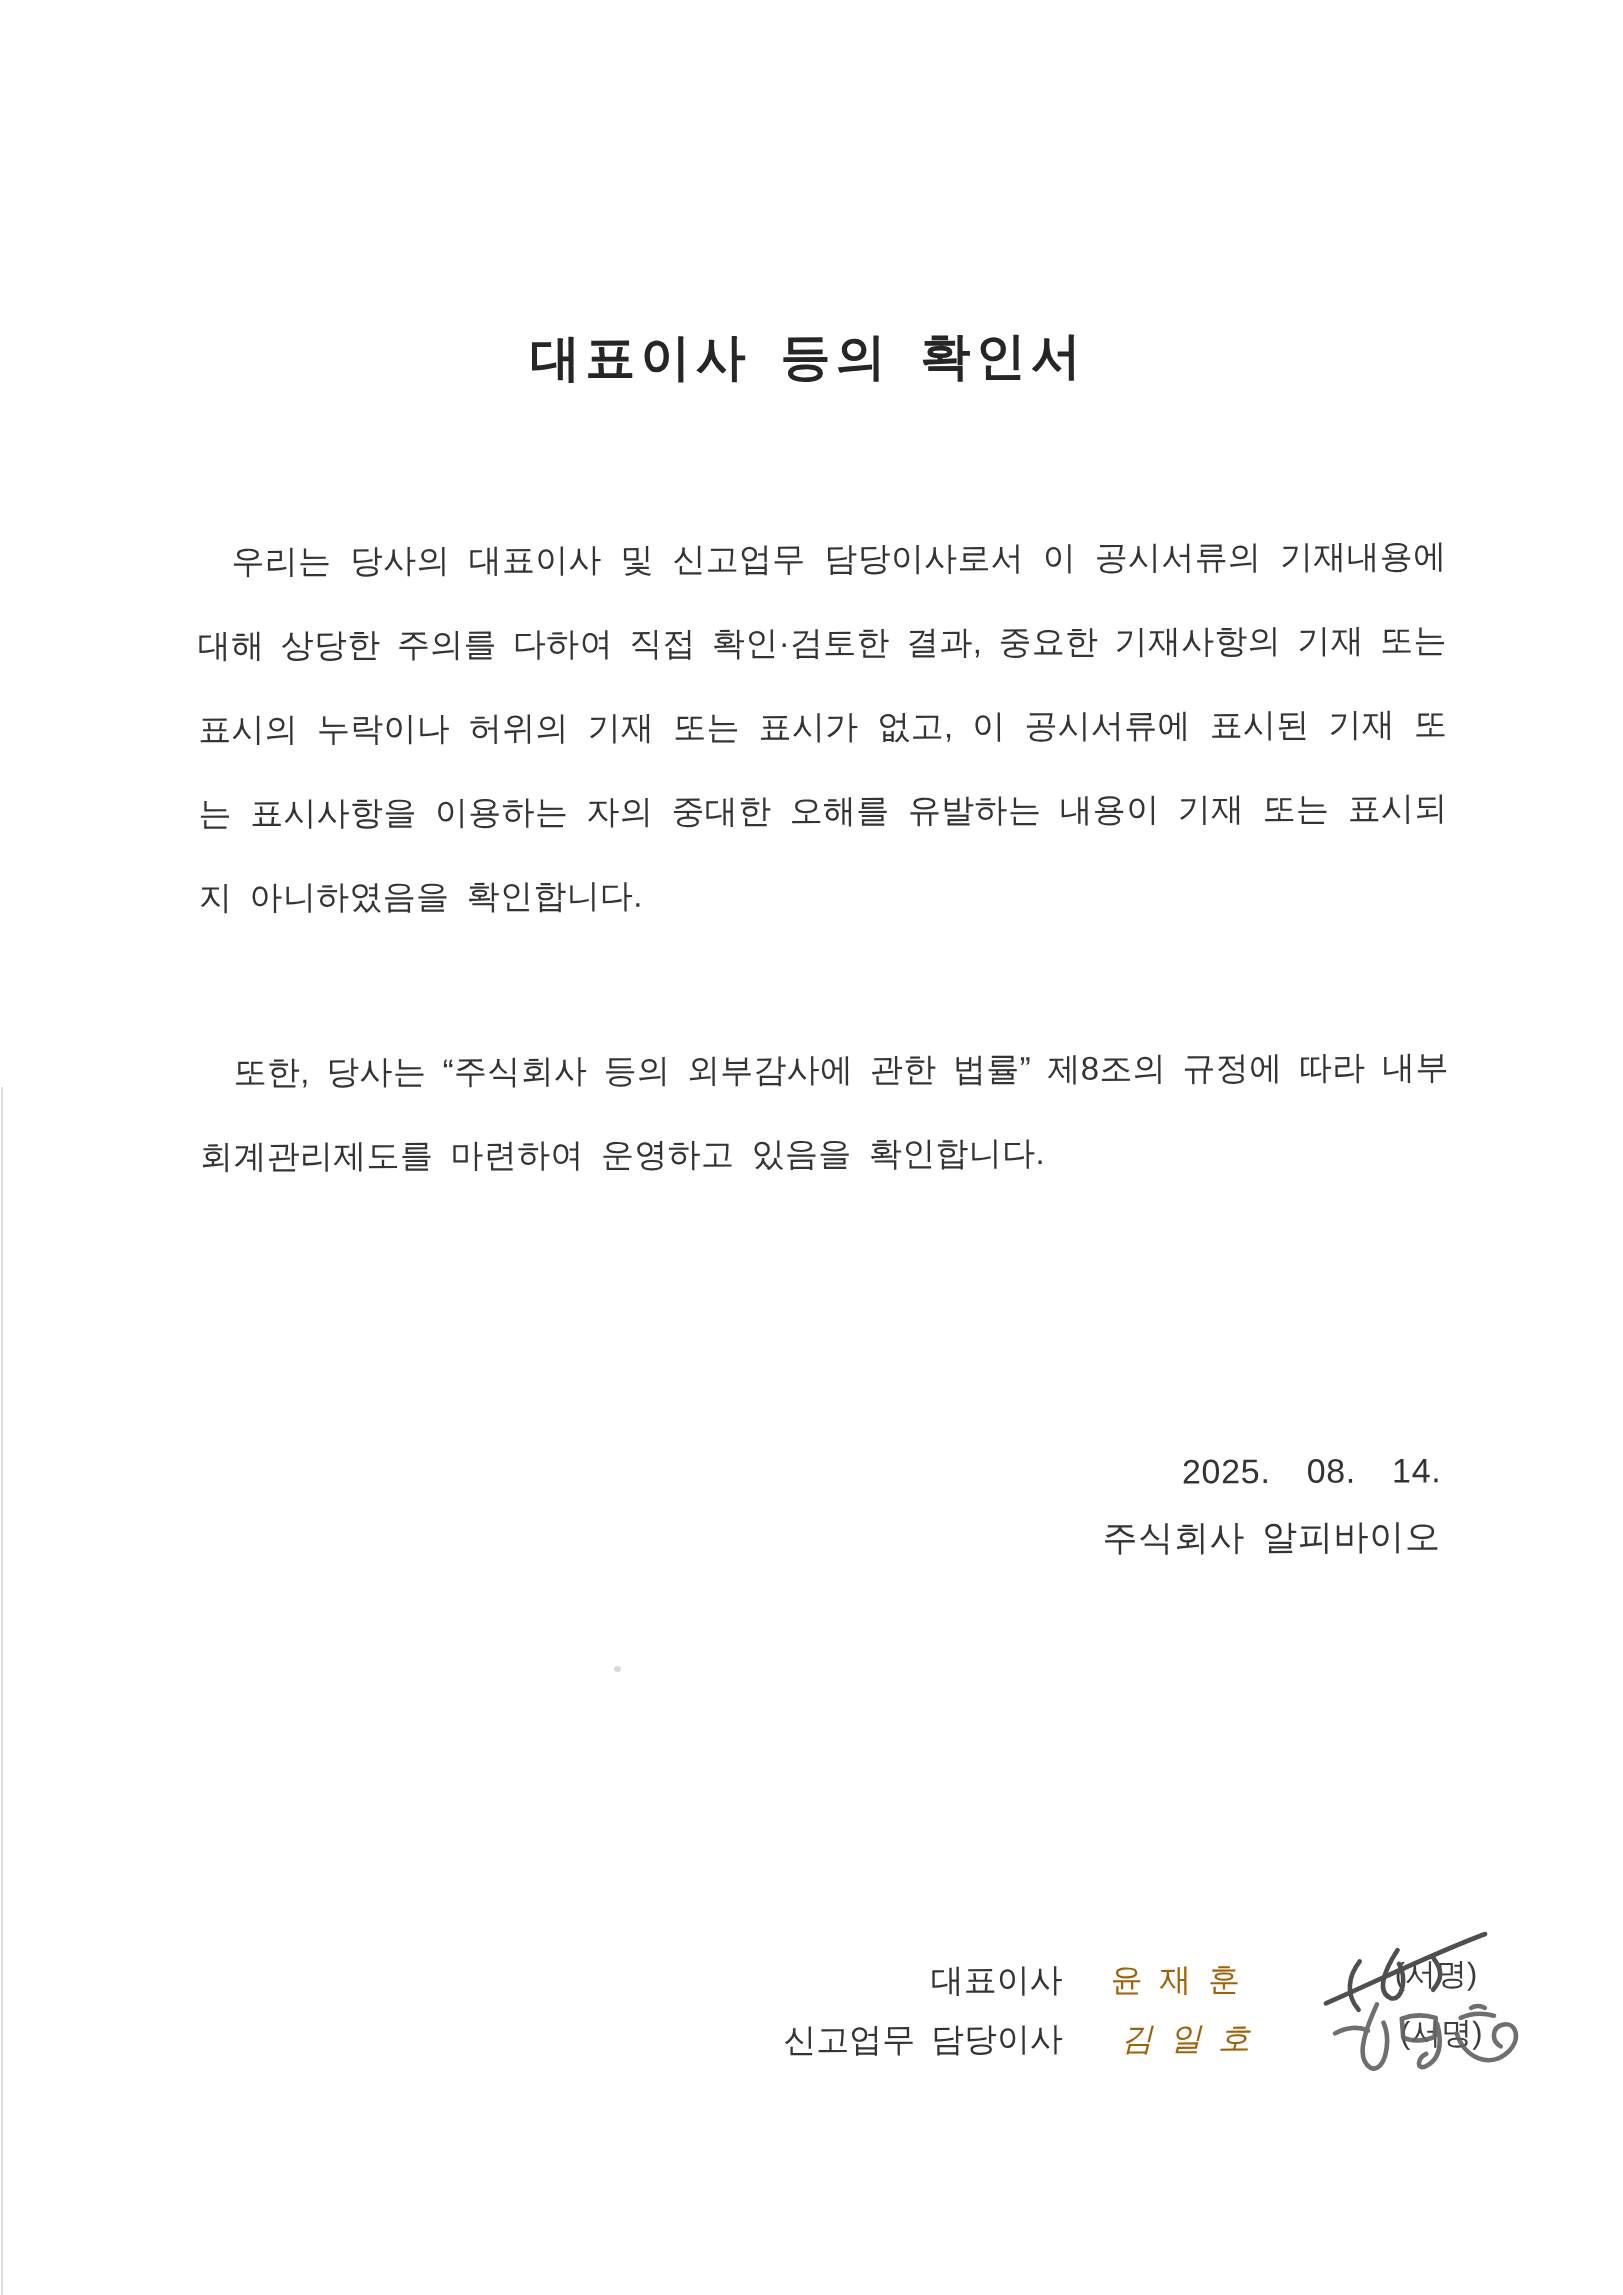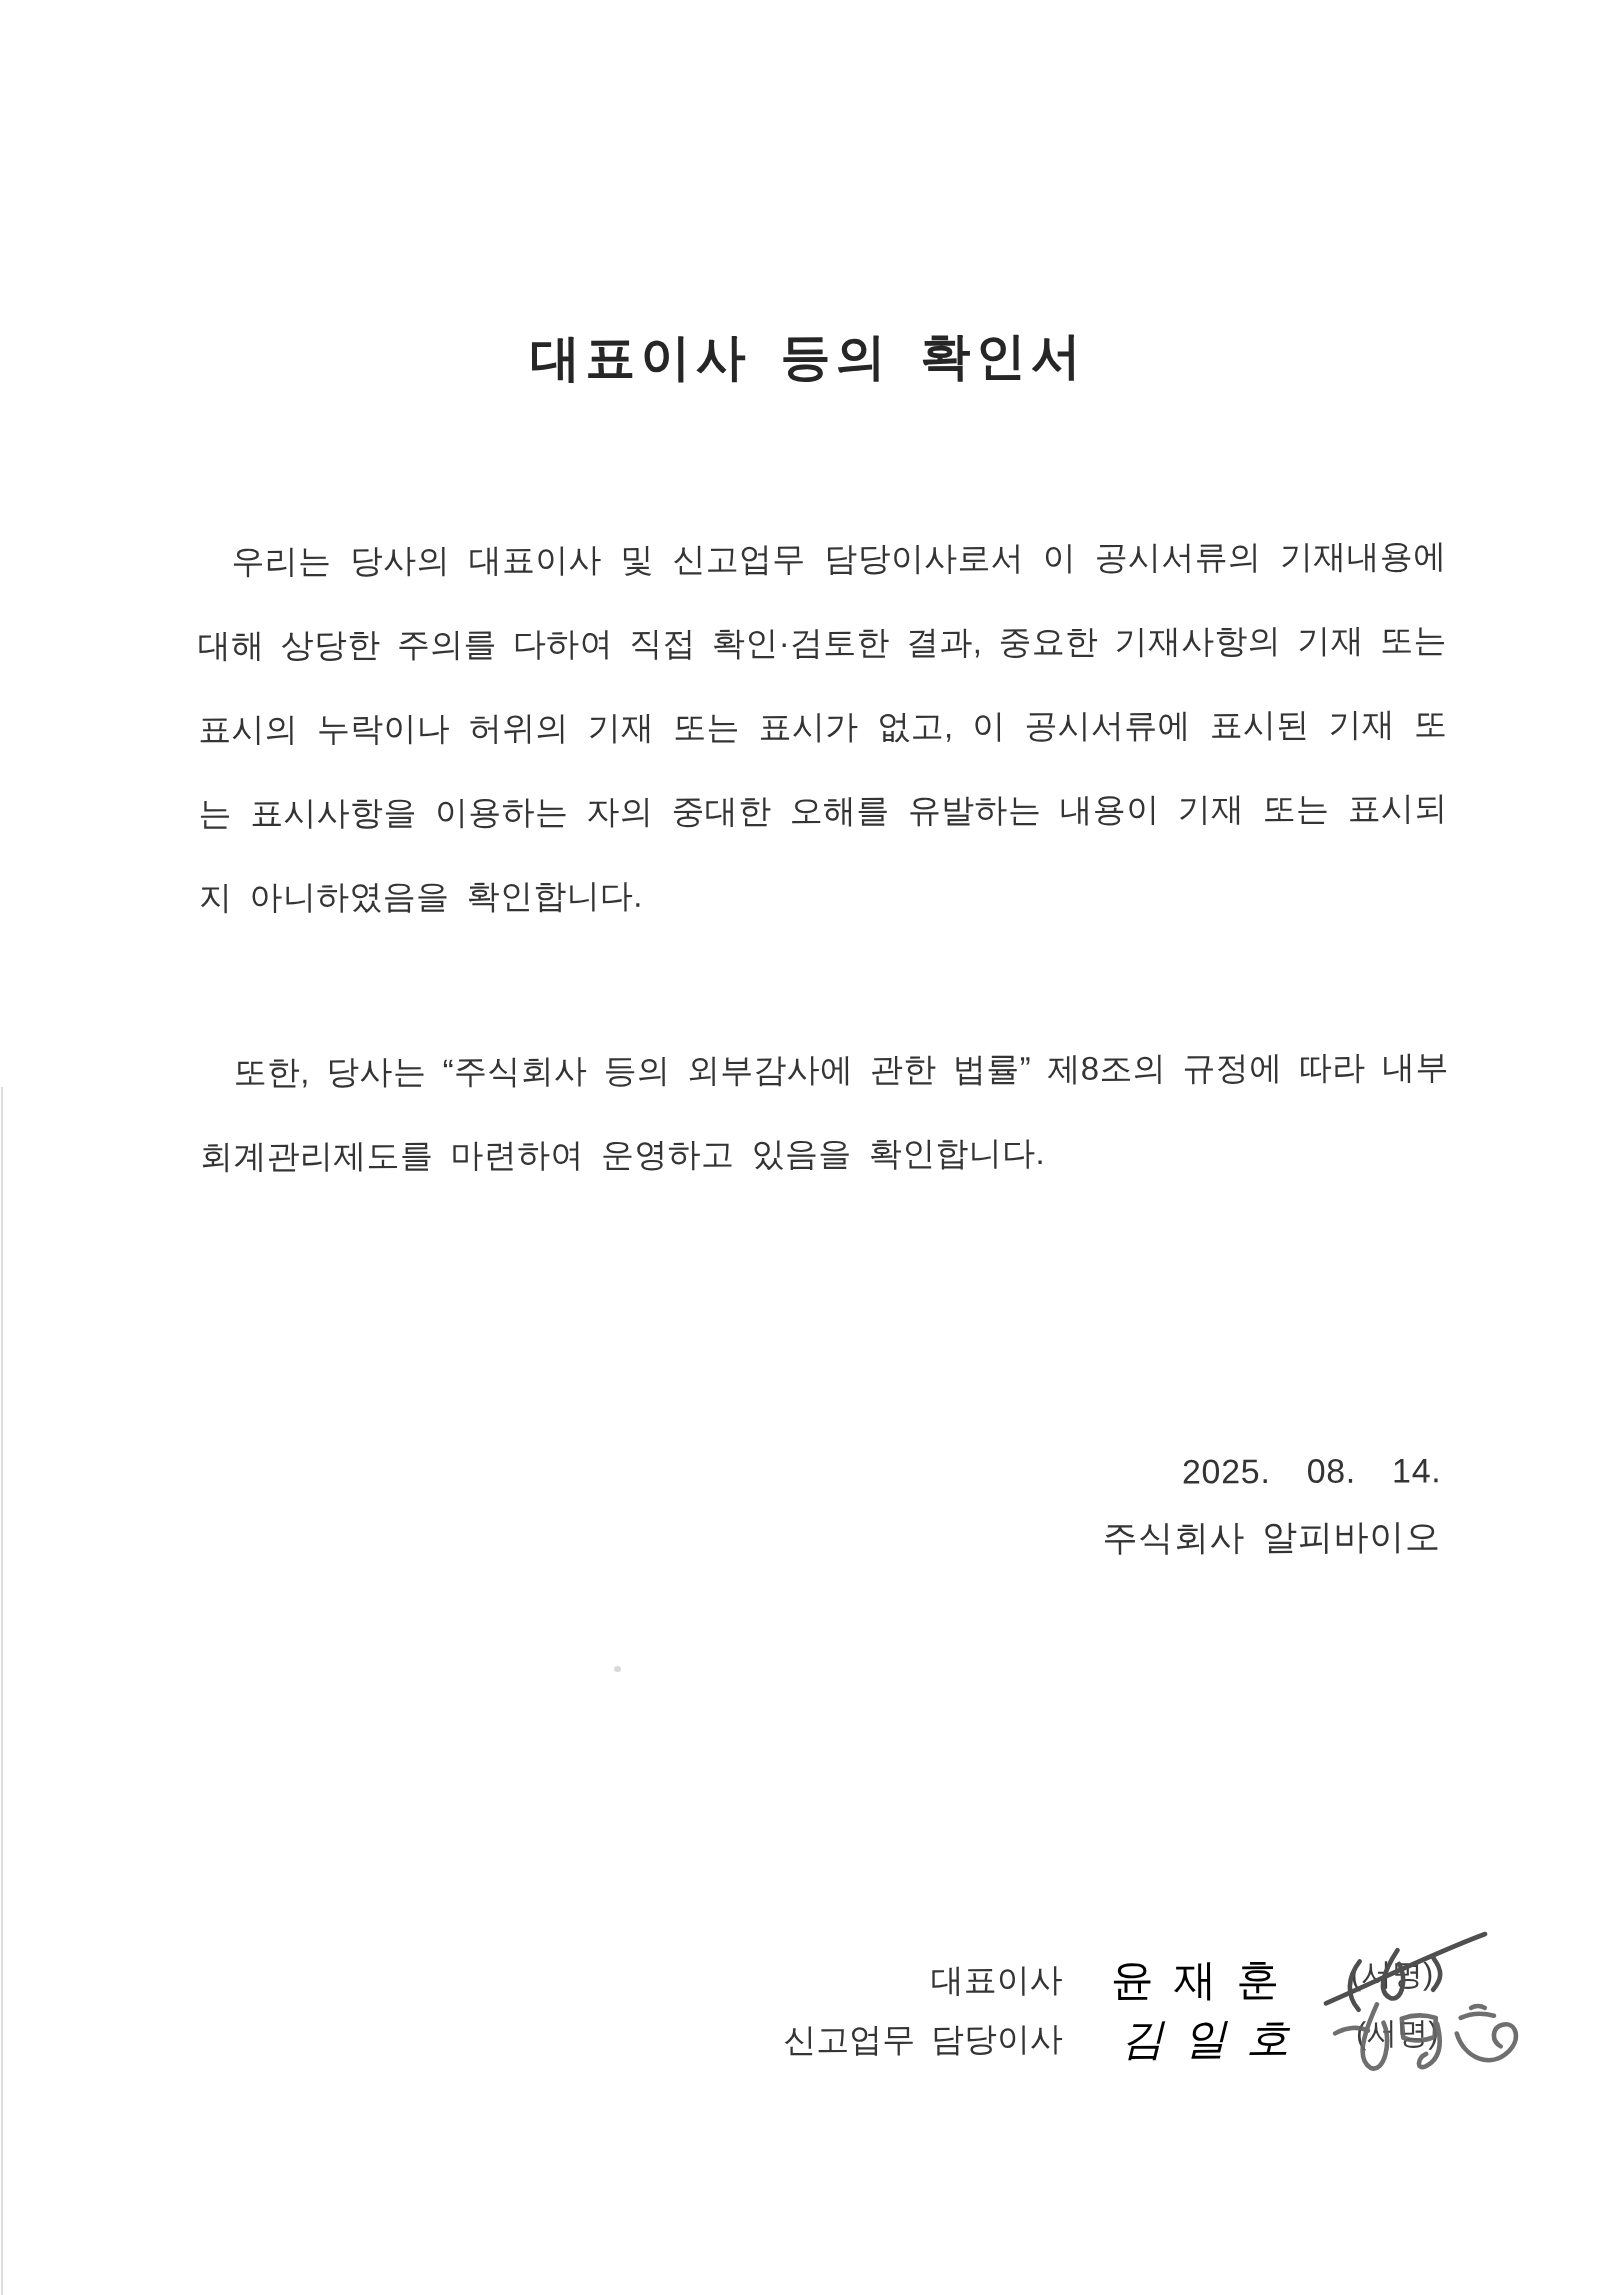--- a/index.html
+++ b/index.html
@@ -86,31 +86,32 @@
     left: 200px;
     width: 859px;
     text-align: right;
     font-size: 33px;
     line-height: 38px;
     word-spacing: 6.5px;
     color: #343434;
   }
   .sig-name {
     position: absolute;
-    font-size: 43px;
+    font-size: 32px;
     line-height: 38px;
     letter-spacing: 1.3px;
     word-spacing: 5.2px;
-    color: #000000;
+    color: #a16207;
   }
   .sig-print {
     position: absolute;
     font-size: 31px;
     line-height: 37px;
     color: #3d3d3d;
+    margin-left: 44px;
   }
   .row1-role  { top: 1962px; }
   .row1-name  { top: 1962px; left: 1107px; }
   .row1-print { top: 1958px; left: 1347px; }
   .row2-role  { top: 2021px; }
   .row2-name  { top: 2021px; left: 1117px; font-style: italic; }
   .row2-print { top: 2017px; left: 1352px; }
   .sig-svg {
     position: absolute;
     left: 1296px;

